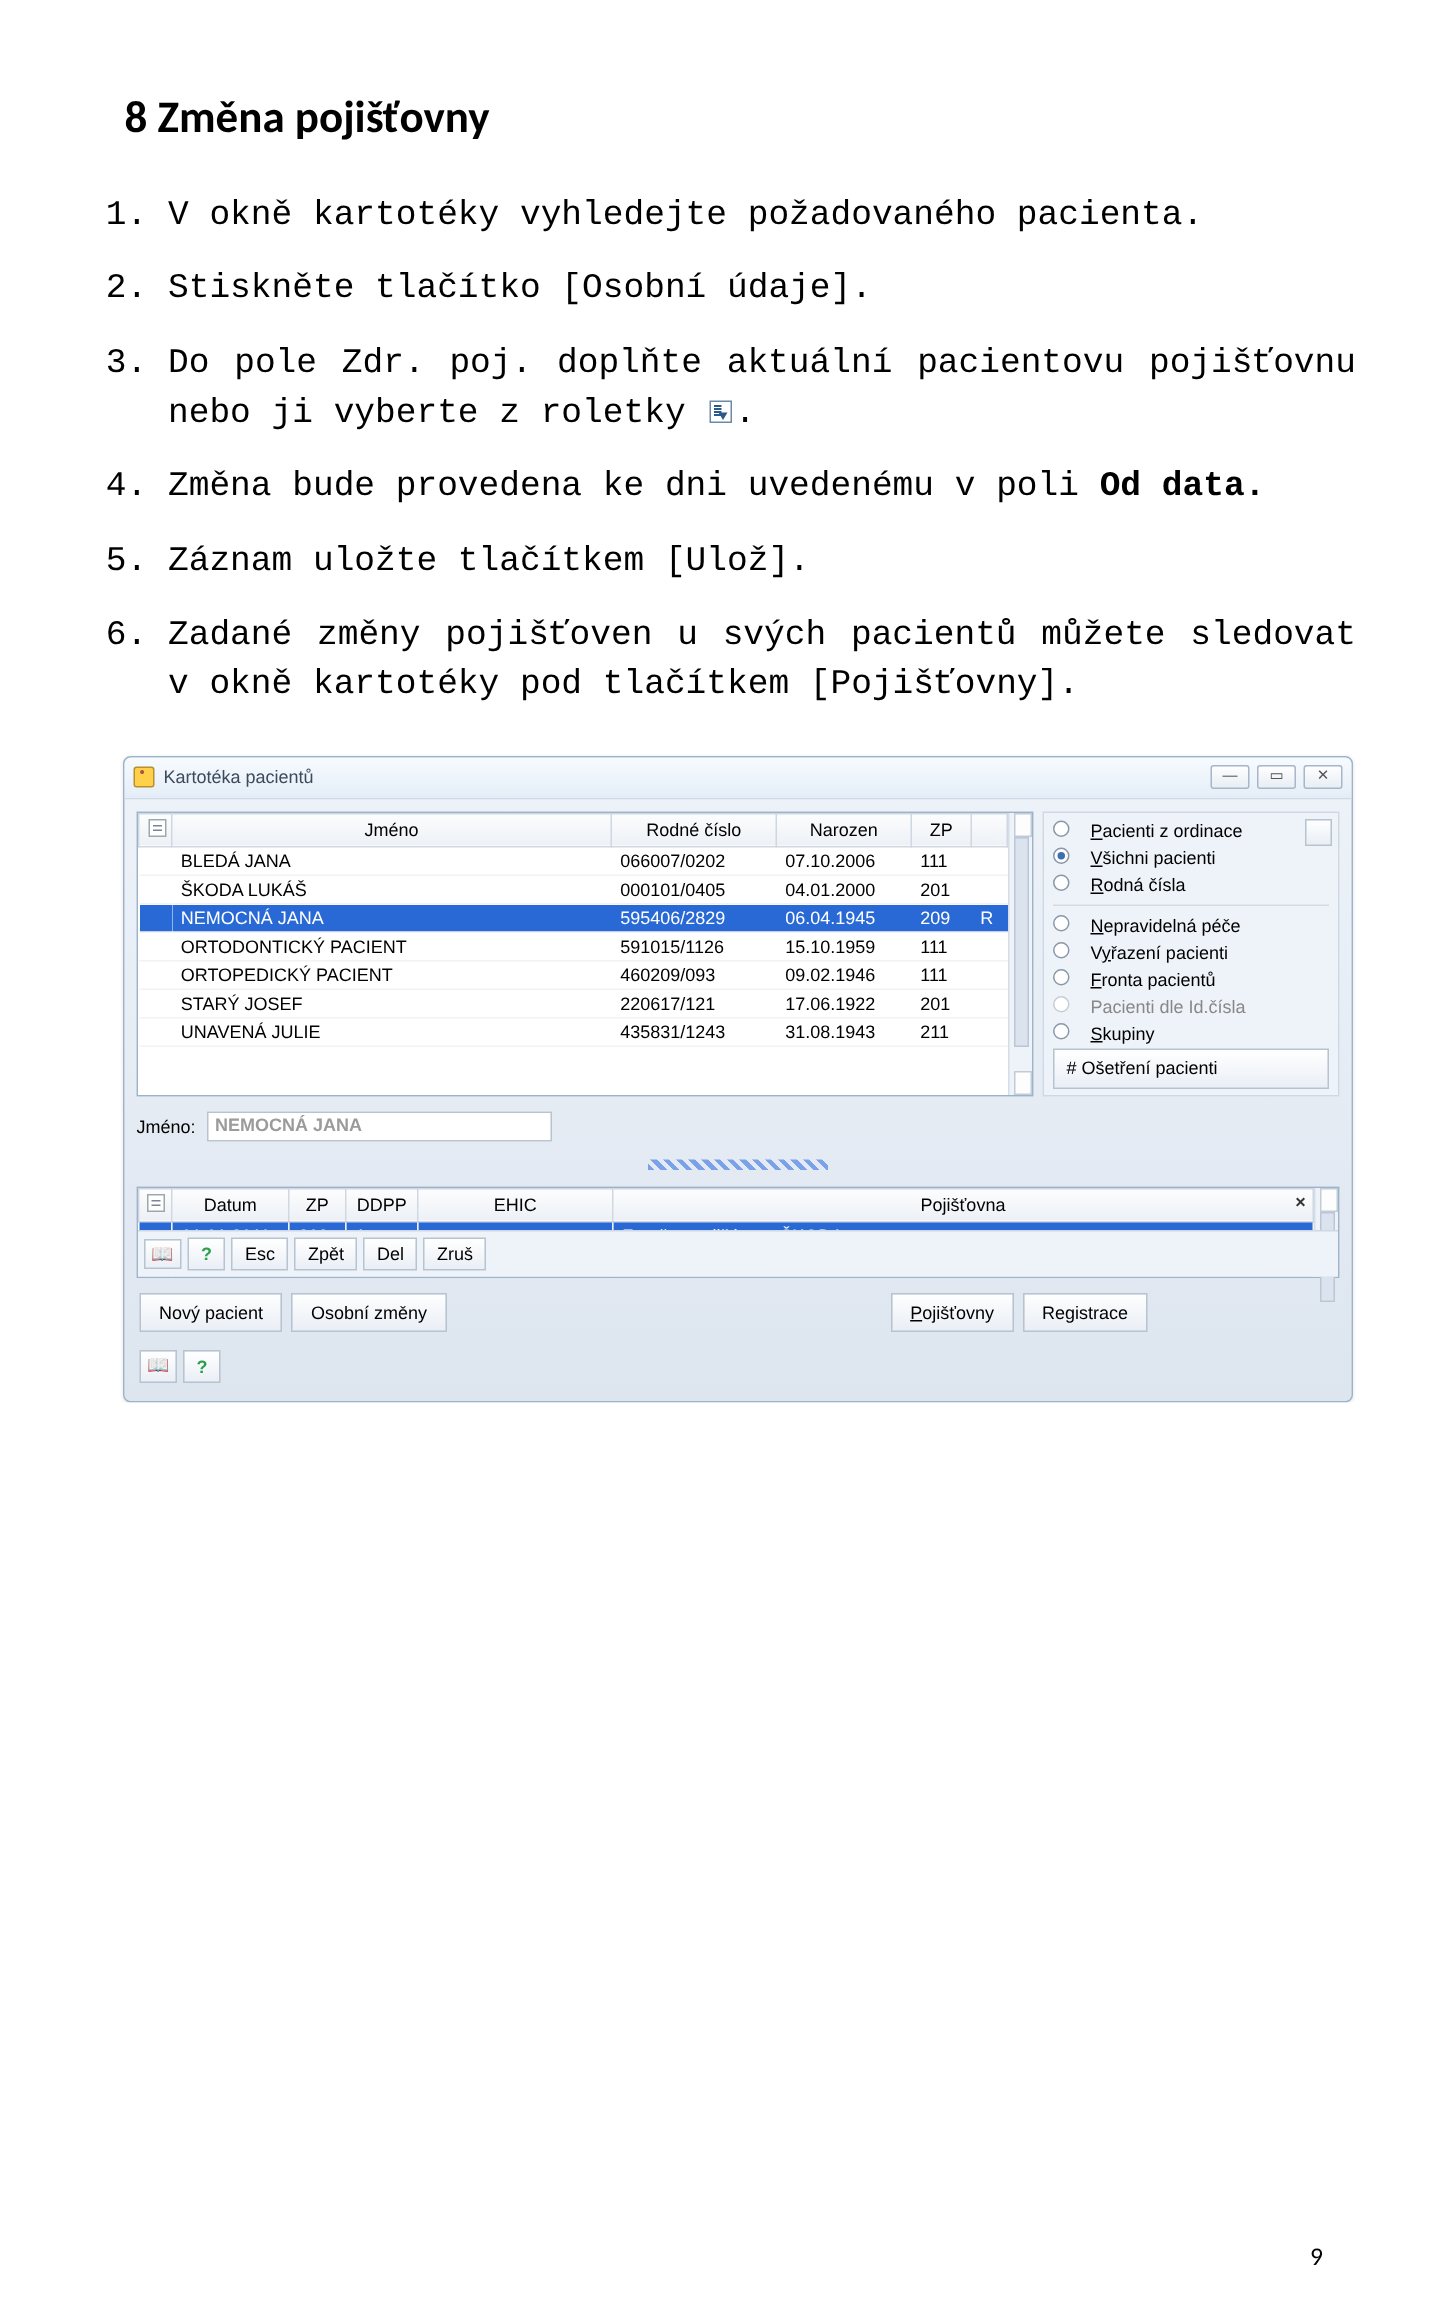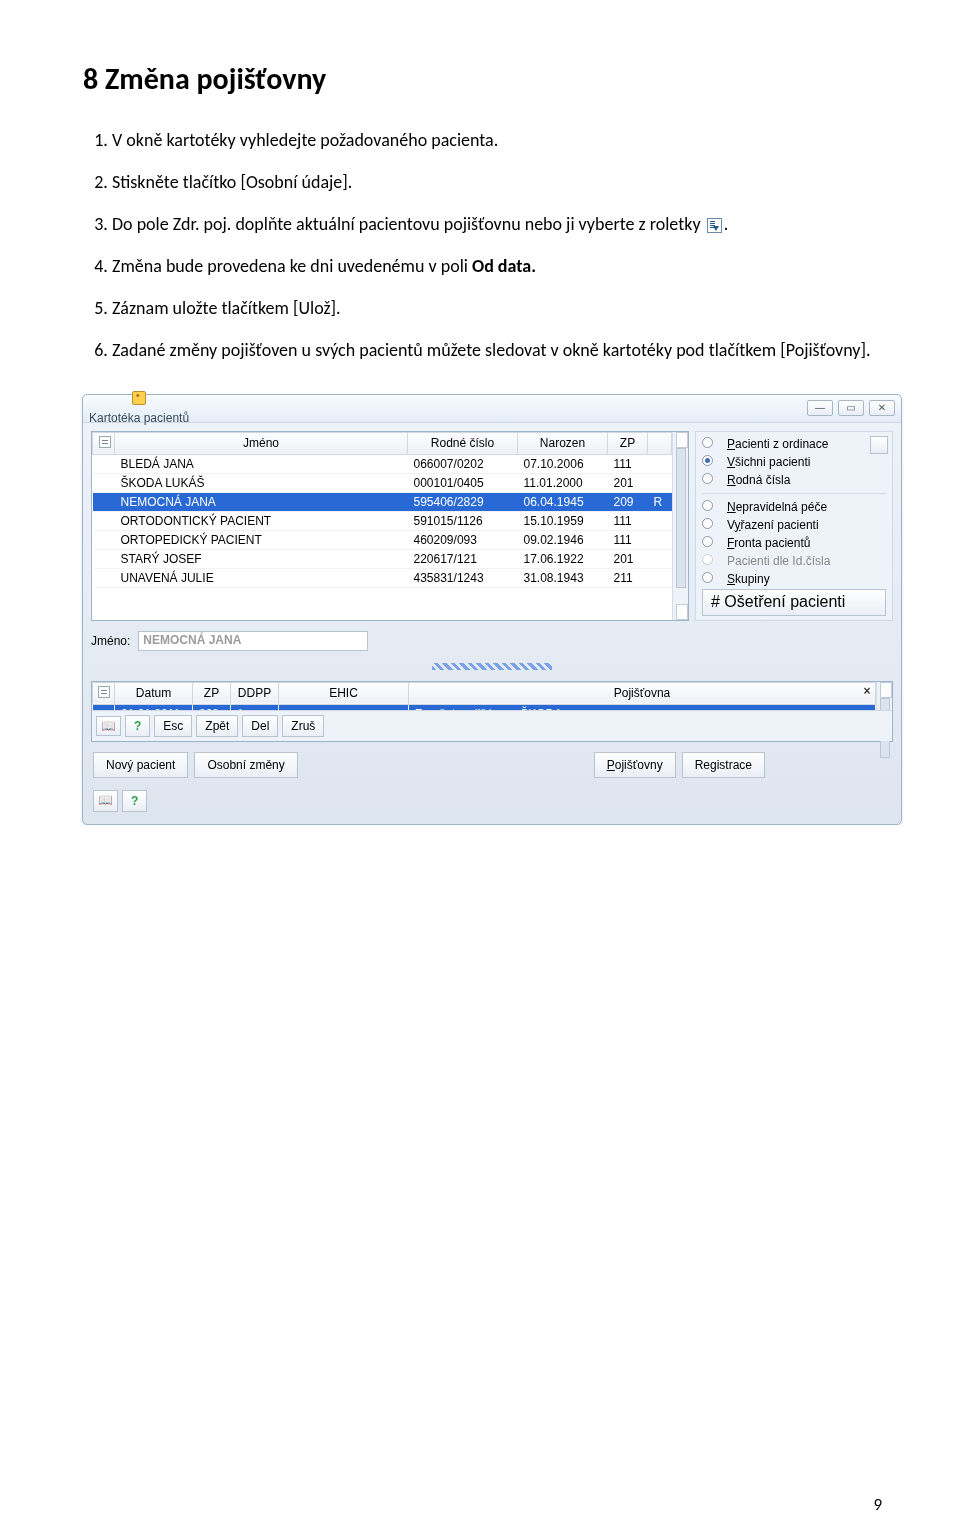--- a/index.html
+++ b/index.html
@@ -6,21 +6,21 @@
   body {
     margin: 0;
     padding: 0;
     background: #fff;
     font-family: Calibri, Arial, sans-serif;
     color: #000;
     width: 960px;
   }
   .page { padding: 60px 56px 0 80px; }
   h1 { font-size: 30px; font-weight: bold; margin: 0 0 30px 3px; }
-  ol { margin: 0 0 20px 0; padding-left: 32px; font-size: 18px; }
+  ol { margin: 0 0 20px 0; padding-left: 32px; font-size: 23px; font-family: Liberation Mono, monospace; }
   ol li { margin-bottom: 16px; line-height: 1.45; text-align: justify; }
   .inline-icon {
     display: inline-block; width: 15px; height: 15px;
     background: #fff; border: 1px solid #6b8aa8; vertical-align: middle;
     position: relative; margin: 0 2px;
   }
   .inline-icon::after {
     content: ""; position: absolute; right: 2px; bottom: 1px;
     width: 0; height: 0; border-left: 3px solid transparent;
     border-right: 3px solid transparent; border-top: 5px solid #2a5a8a;
@@ -41,21 +41,21 @@
     font-size: 12px;
   }
   .titlebar {
     height: 28px;
     display: flex; align-items: center; justify-content: space-between;
     padding: 0 6px;
     background: linear-gradient(#f7fbff, #e4edf7);
     border-bottom: 1px solid #cfd9e5;
     border-radius: 5px 5px 0 0;
   }
-  .titlebar-left { display: flex; align-items: center; gap: 6px; color: #3b4b5c; flex-direction: column; }
+  .titlebar-left { display: flex; align-items: center; gap: 6px; color: #3b4b5c; }
   .tb-icon { width: 14px; height: 14px; background: #ffd04a; border: 1px solid #b89030; border-radius: 2px; position: relative; }
   .tb-icon::after { content:"•"; position:absolute; top:-2px; left:3px; color:#a54; font-size:10px; }
   .winbtns { display: flex; gap: 5px; }
   .winbtn {
     width: 26px; height: 16px; border: 1px solid #a8b6c6; border-radius: 2px;
     background: linear-gradient(#fefefe,#e8eef5); text-align: center; font-size: 10px;
     line-height: 13px; color: #555;
   }
 
   .client { padding: 8px; display: flex; flex-direction: column; gap: 6px; }
@@ -105,21 +105,21 @@
     border:1px solid #b8c3d0; background:linear-gradient(#fff,#e9eef4);
   }
   .radio-row { display:flex; gap:14px; font-size:12px; color:#000; padding:1px 0;}
   .radio-row.dim { color:#888; }
   .radio { width:11px; height:11px; border:1px solid #8a97a6; border-radius:50%; background:#fff; position:relative; }
   .radio.on::after { content:""; position:absolute; left:2px; top:2px; width:5px; height:5px; background:#3b6fb5; border-radius:50%; }
   .divider { height:1px; background:#d4dbe5; margin:3px 0; }
   .osetr {
     margin-top:auto; height:28px; border:1px solid #b8c3d0;
     background:linear-gradient(#fff,#eaeff6);
-    display:flex; align-items:center; padding:0 8px; font-size:16px;text-align:center;
+    display:flex; align-items:center; padding:0 8px; font-size:12px;text-align:center;
   }
 
   .name-row { display:flex; align-items:center; gap:8px; margin-top:4px; }
   .name-row label { font-size:12px; }
   .name-input {
     width: 230px; height: 20px; border:1px solid #b8c3d0; background:#fff;
     font-size:12px; font-weight:bold; color:#9b9b9b; padding:1px 4px;
   }
 
   .hatch {
@@ -240,21 +240,21 @@
                   <td>BLEDÁ JANA</td>
                   <td>066007/0202</td>
                   <td>07.10.2006</td>
                   <td>111</td>
                   <td></td>
             </tr>
             <tr>
               <td></td>
                   <td>ŠKODA LUKÁŠ</td>
                   <td>000101/0405</td>
-                  <td>11.01.2000</td>
+                  <td>04.01.2000</td>
                   <td>201</td>
                   <td></td>
             </tr>
             <tr class="sel">
               <td></td>
                   <td>NEMOCNÁ JANA</td>
                   <td>595406/2829</td>
                   <td>06.04.1945</td>
                   <td>209</td>
                   <td>R</td>

